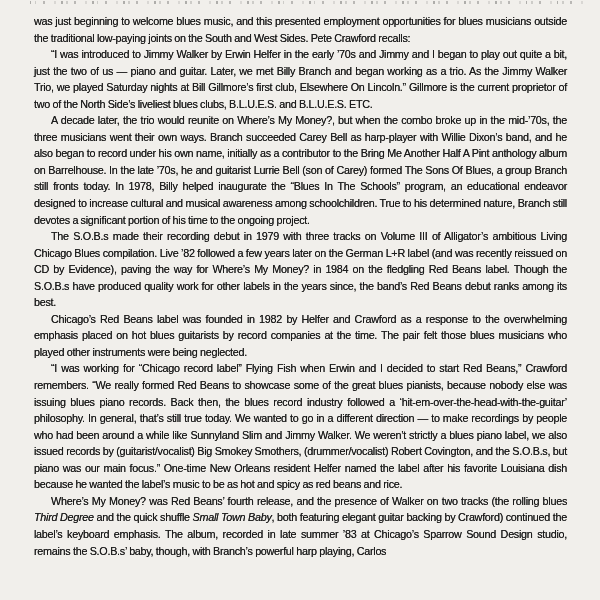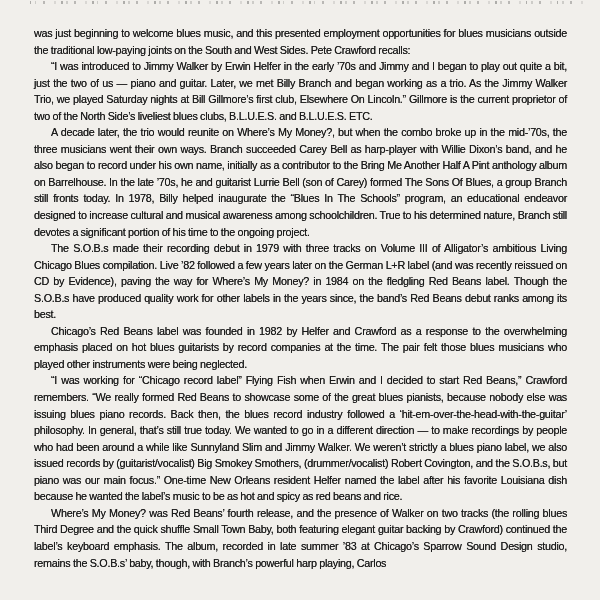--- a/index.html
+++ b/index.html
@@ -30,38 +30,38 @@
     background: repeating-linear-gradient(90deg,
       rgba(45,45,45,0.85) 0 1.5px, transparent 1.5px 5px,
       rgba(45,45,45,0.45) 5px 6.5px, transparent 6.5px 13px,
       rgba(45,45,45,0.7) 13px 15px, transparent 15px 24px,
       rgba(45,45,45,0.3) 24px 26px, transparent 26px 31px);
   }
   .text-block {
     position: absolute;
     left: 34px;
     right: 33px;
-    top: 25px;
+    top: 13px;
     color: #1b1b1b;
     font-size: 10.8px;
     line-height: 16.55px;
     letter-spacing: -0.28px;
     word-spacing: -0.2px;
     text-align: justify;
     text-shadow: 0 0 0.35px rgba(25,25,25,0.85);
   }
   p.para {
     margin: 0;
     padding: 0;
   }
   p.para.indent {
     text-indent: 17px;
   }
   .b { font-weight: normal; }
-  .i { }
+  .i { font-style: italic; }
 </style>
 </head>
 <body>
 
 <div class="page">
   <div class="scan-artifact"></div>
   <div class="text-block">
       <p class="para"><span class="n">was just beginning to welcome blues music, and this presented employment opportunities for blues musicians outside the traditional low-paying joints on the South and West Sides. Pete Crawford recalls:</span></p>
       <p class="para indent"><span class="n">“I was introduced to Jimmy Walker by Erwin Helfer in the early ’70s and Jimmy and I began to play out quite a bit, just the two of us — piano and guitar. Later, we met Billy Branch and began working as a trio. As the Jimmy Walker Trio, we played Saturday nights at Bill Gillmore’s first club, Elsewhere On Lincoln.” Gillmore is the current proprietor of two of the North Side’s liveliest blues clubs, B.L.U.E.S. and B.L.U.E.S. ETC.</span></p>
       <p class="para indent"><span class="n">A decade later, the trio would reunite on </span><span class="b">Where’s My Money?</span><span class="n">, but when the combo broke up in the mid-’70s, the three musicians went their own ways. Branch succeeded Carey Bell as harp-player with Willie Dixon’s band, and he also began to record under his own name, initially as a contributor to the </span><span class="b">Bring Me Another Half A Pint</span><span class="n"> anthology album on Barrelhouse. In the late ’70s, he and guitarist Lurrie Bell (son of Carey) formed The Sons Of Blues, a group Branch still fronts today. In 1978, Billy helped inaugurate the “Blues In The Schools” program, an educational endeavor designed to increase cultural and musical awareness among schoolchildren. True to his determined nature, Branch still devotes a significant portion of his time to the ongoing project.</span></p>

